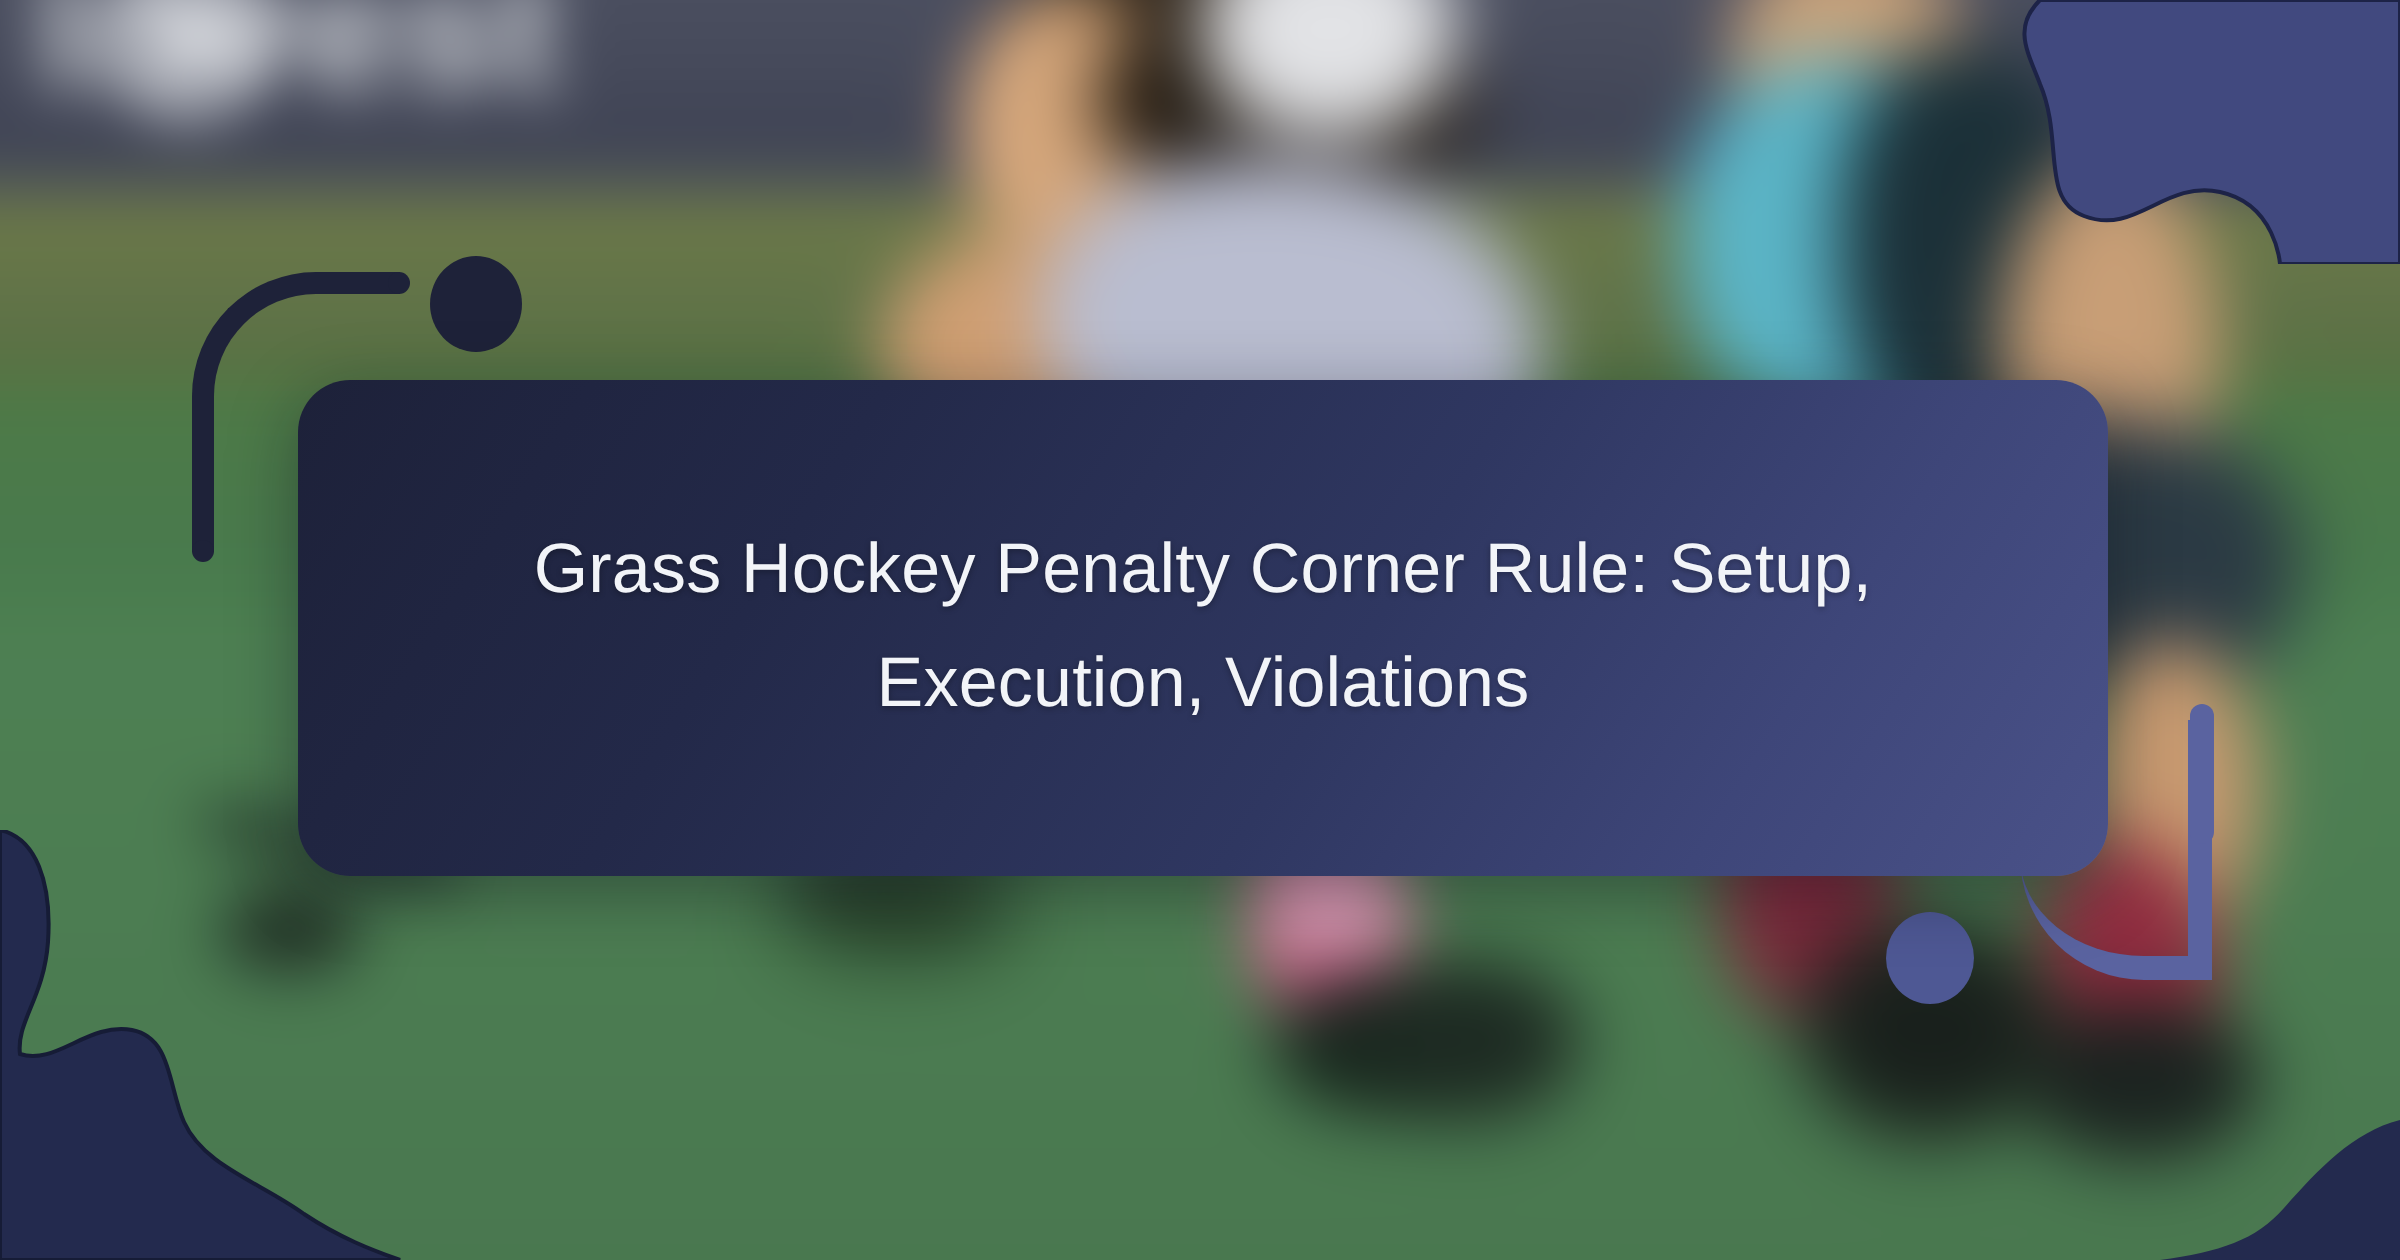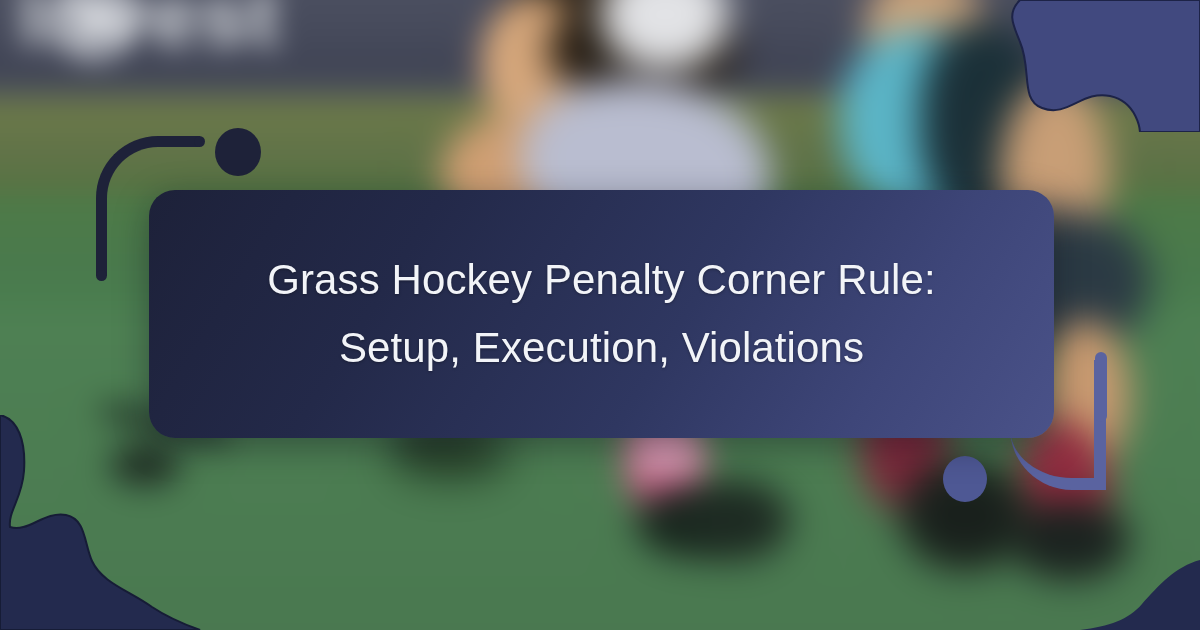--- a/index.html
+++ b/index.html
@@ -163,21 +163,21 @@
     left:149px; top:190px;
     width:905px; height:248px;
     border-radius:26px;
     background:linear-gradient(122deg,#1d2139 0%, #232949 28%, #2f3761 58%, #3e4679 80%, #4a5289 100%);
     box-shadow:0 8px 34px rgba(10,12,26,0.38);
     display:flex; align-items:center; justify-content:center;
     padding:0 74px;
   }
   .card-title {
     font-family:"Liberation Sans", sans-serif;
-    font-size:42px;
+    font-size:35px;
     line-height:1.62;
     font-weight:400;
     color:#f2f4f8;
     text-align:center;
     letter-spacing:0.1px;
     text-shadow:0 1px 3px rgba(0,0,0,0.30);
   }
 </style>
 </head>
 <body>

